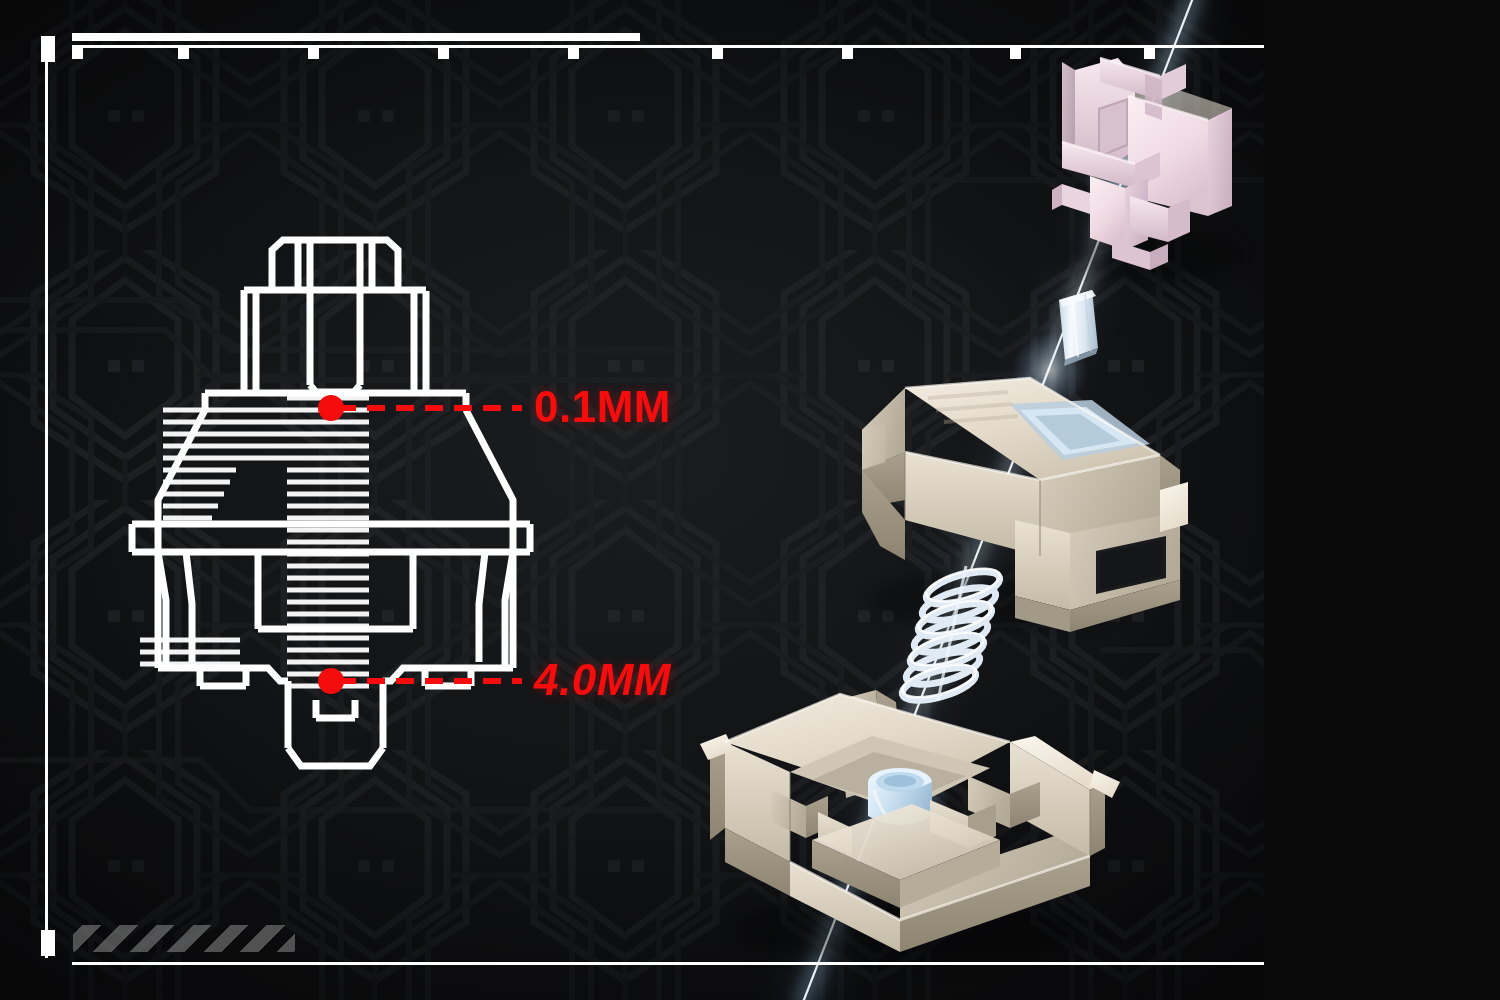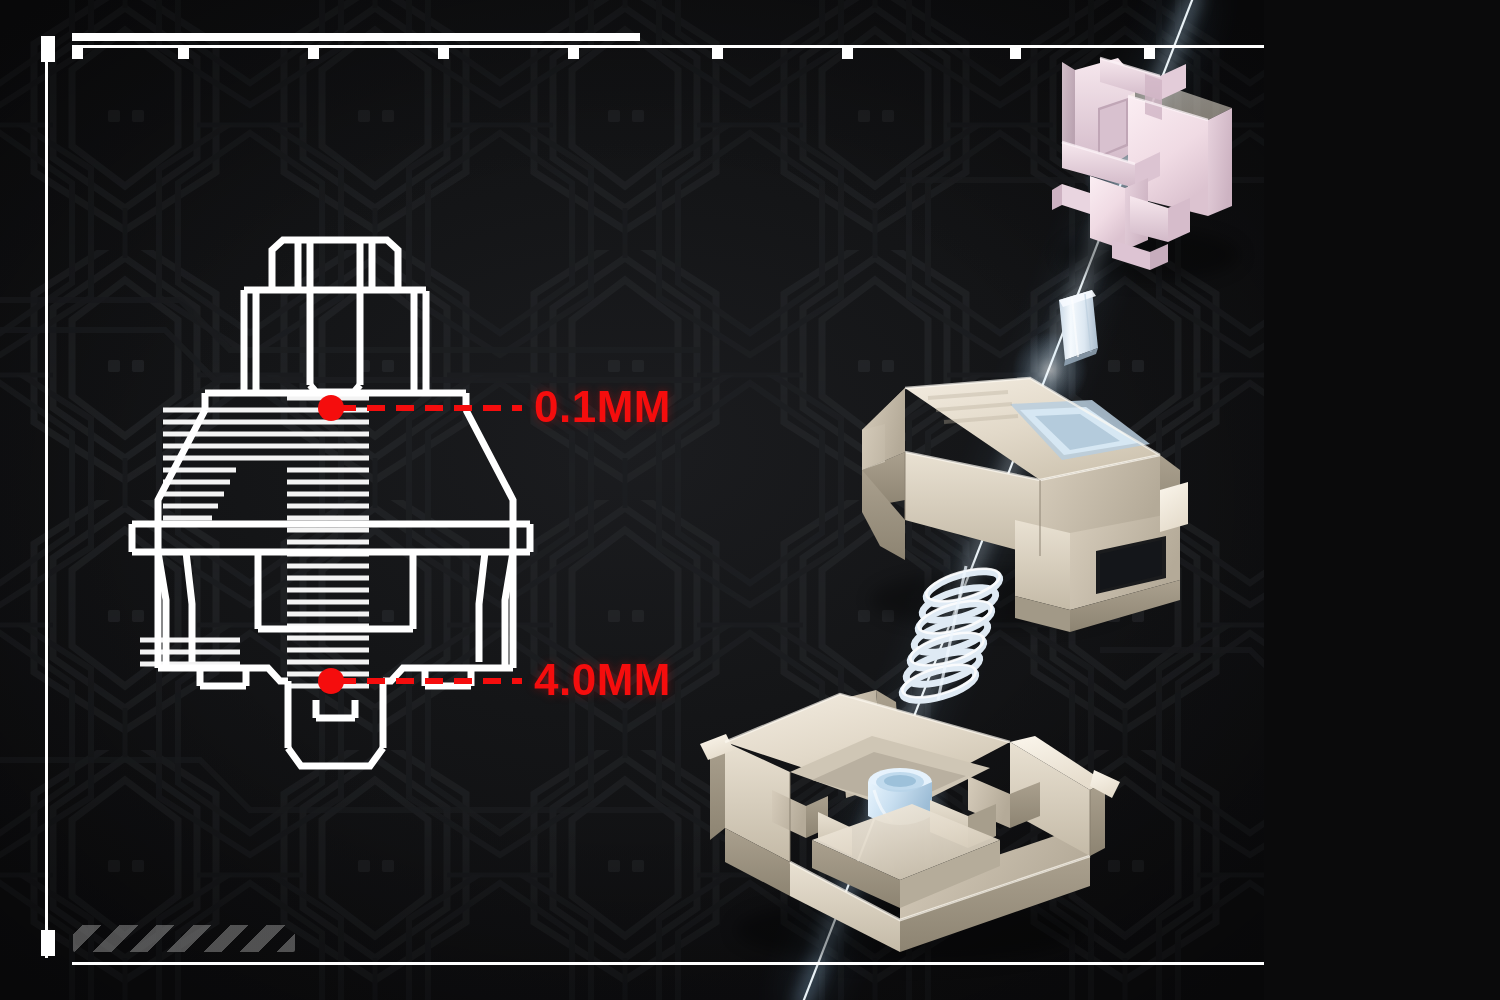--- a/index.html
+++ b/index.html
@@ -311,21 +311,21 @@
     </g>
 
     <g>
       <line x1="338" y1="681" x2="522" y2="681" stroke="#f50d0d" stroke-width="6" stroke-dasharray="18 11"></line>
       <circle cx="331" cy="681" r="13" fill="#f50d0d"></circle>
     </g>
   </svg>
 
   <div class="callout-label" style="left:534px; top:382px;">0.1MM</div>
 
-  <div class="callout-label" style="left:534px; top:655px;">4.0MM</div>
+  <div class="callout-label" style="left:534px; top:655px;font-style:italic;">4.0MM</div>
 
   <svg class="render-layer" width="1500" height="1000" viewBox="0 0 1500 1000">
     <defs>
 
       <linearGradient id="creamTop" x1="0" y1="0" x2="0.6" y2="1">
         <stop offset="0%" stop-color="#f3ece0"></stop>
         <stop offset="55%" stop-color="#e2d9c9"></stop>
         <stop offset="100%" stop-color="#cfc5b2"></stop>
       </linearGradient>
       <linearGradient id="creamFront" x1="0" y1="0" x2="0" y2="1">

